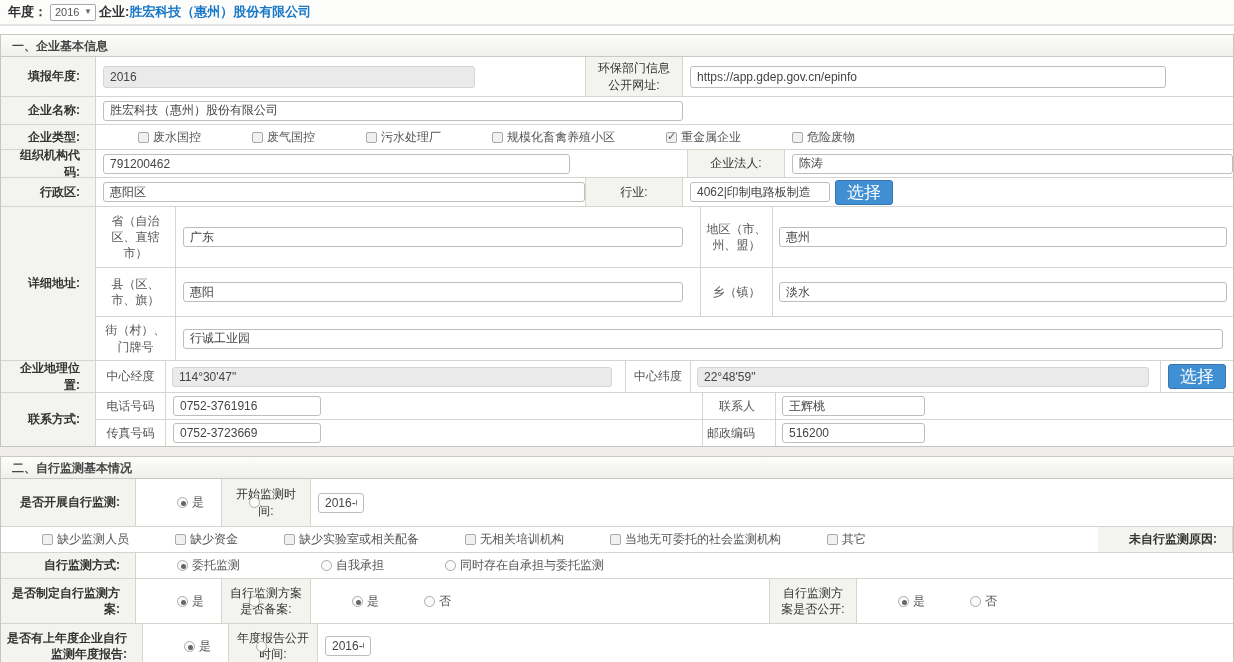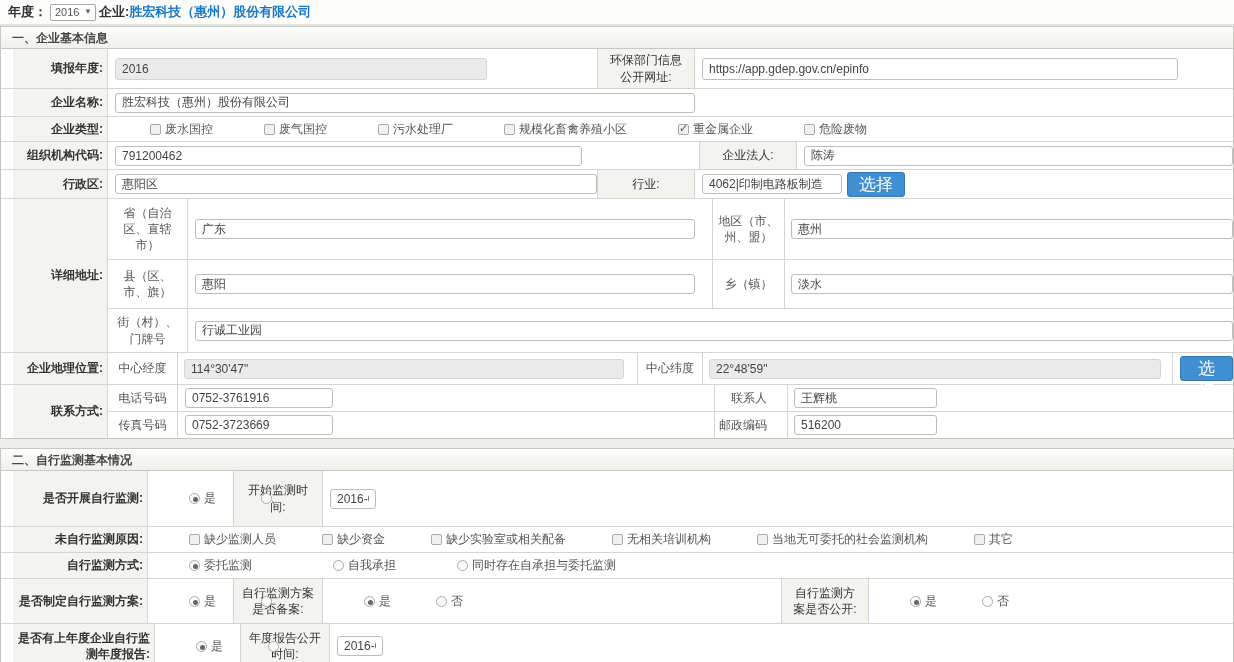--- a/index.html
+++ b/index.html
@@ -10,33 +10,33 @@
   .topbar { height:26px; display:flex; align-items:center; padding-left:8px;
             background:#fcfcfb; border-bottom:2px solid #e4e4e0; }
   .tlabel { font-weight:bold; font-size:13px; color:#333; }
   .yearsel { display:inline-flex; align-items:center; justify-content:space-between;
              width:46px; height:17px; border:1px solid #a9a9a9; background:#fff;
              font-size:11px; color:#555; padding:0 3px 0 4px; margin:0 3px; border-radius:2px; cursor:default; }
   .caret { font-size:8px; color:#666; line-height:1; }
   .company { font-weight:bold; font-size:13px; color:#1878c8; text-decoration:none; }
 
   
-  .sechdr { height:23px; line-height:22px; padding-left:11px;
+  .sechdr { margin-top:8px; height:23px; line-height:22px; padding-left:11px;
             background:linear-gradient(#fdfdfc,#efefeb); border:1px solid #c9c9c4;
             font-weight:bold; font-size:12px; color:#444; }
   .band { height:9px; background:#efeeeb; }
 
   
   .tbl { border:1px solid #c5c5c0; border-top:none; font-size:12px; color:#555; }
   .row { display:flex; border-bottom:1px solid #d5d5d0; }
   .row:last-child { border-bottom:none; }
   .cell { display:flex; align-items:center; }
   .br { border-right:1px solid #d5d5d0; }
   .lbl { background:#f3f3ef; font-weight:bold; color:#333; justify-content:flex-end;
-         text-align:right; padding:0 4px 0 4px; line-height:1.35; flex:none;margin-left:12px; }
+         text-align:right; padding:0 15px 0 4px; line-height:1.35; flex:none; }
   .lbl2 { background:#f3f3ef; font-weight:normal; color:#333; justify-content:center;
           text-align:center; padding:0 8px; line-height:1.35; flex:none; }
   .sub { color:#555; justify-content:center; text-align:center; padding:0 4px;
          line-height:1.35; flex:none; }
   .sub.r { justify-content:flex-end; text-align:right; padding-right:20px; }
   .inp { height:22px; border:1px solid #bdbdbd; border-radius:3px; padding:0 6px;
          font-size:12px; color:#444; font-family:inherit; background:#fff; }
   .inp.gray { background:#eaeaea; border-color:#d4d4d1; }
   .inp.small { height:20px; }
   .btn { height:25px; padding:0 11px; background:#418fd3; border:1px solid #3577b3;
@@ -221,66 +221,66 @@
       </div>
     </div>
   </div>
 
   <div class="band"></div>
 
   <div class="sechdr" style="margin-top:0">二、自行监测基本情况</div>
 
   <div class="tbl">
 
-    <div class="row" style="height:56px">
+    <div class="row" style="height:48px">
       <div class="cell lbl br" style="width:135px">是否开展自行监测:</div>
       <div class="cell br" style="width:86px; padding-left:8px; gap:12px">
         <span class="opt">
             <span class="rd on"></span>
             <span class="olabel">是</span>
           </span>
         <span class="opt">
             <span class="rd"></span>
             <span class="olabel">否</span>
           </span>
       </div>
       <div class="cell lbl2 br" style="width:89px">开始监测时间:</div>
       <div class="cell fill" style="padding-left:7px">
         <input class="inp small" style="width: 46px;" value="2016-01">
       </div>
     </div>
 
     <div class="row" style="height:26px">
+      <div class="cell fill" style="padding-left:8px; gap:13px">
+        <span class="opt">
+            <span class="cb"></span>
+            <span class="olabel">缺少监测人员</span>
+          </span>
+        <span class="opt">
+            <span class="cb"></span>
+            <span class="olabel">缺少资金</span>
+          </span>
+        <span class="opt">
+            <span class="cb"></span>
+            <span class="olabel">缺少实验室或相关配备</span>
+          </span>
+        <span class="opt">
+            <span class="cb"></span>
+            <span class="olabel">无相关培训机构</span>
+          </span>
+        <span class="opt">
+            <span class="cb"></span>
+            <span class="olabel">当地无可委托的社会监测机构</span>
+          </span>
+        <span class="opt">
+            <span class="cb"></span>
+            <span class="olabel">其它</span>
+          </span>
+      </div>
       <div class="cell lbl br" style="width:135px">未自行监测原因:</div>
-      <div class="cell fill" style="padding-left:8px; gap:13px">
-        <span class="opt">
-            <span class="cb"></span>
-            <span class="olabel">缺少监测人员</span>
-          </span>
-        <span class="opt">
-            <span class="cb"></span>
-            <span class="olabel">缺少资金</span>
-          </span>
-        <span class="opt">
-            <span class="cb"></span>
-            <span class="olabel">缺少实验室或相关配备</span>
-          </span>
-        <span class="opt">
-            <span class="cb"></span>
-            <span class="olabel">无相关培训机构</span>
-          </span>
-        <span class="opt">
-            <span class="cb"></span>
-            <span class="olabel">当地无可委托的社会监测机构</span>
-          </span>
-        <span class="opt">
-            <span class="cb"></span>
-            <span class="olabel">其它</span>
-          </span>
-      </div>
     </div>
 
     <div class="row" style="height:26px">
       <div class="cell lbl br" style="width:135px">自行监测方式:</div>
       <div class="cell fill" style="padding-left:8px">
         <span class="opt" style="margin-right:48px">
             <span class="rd on"></span>
             <span class="olabel">委托监测</span>
           </span>
         <span class="opt" style="margin-right:28px">

